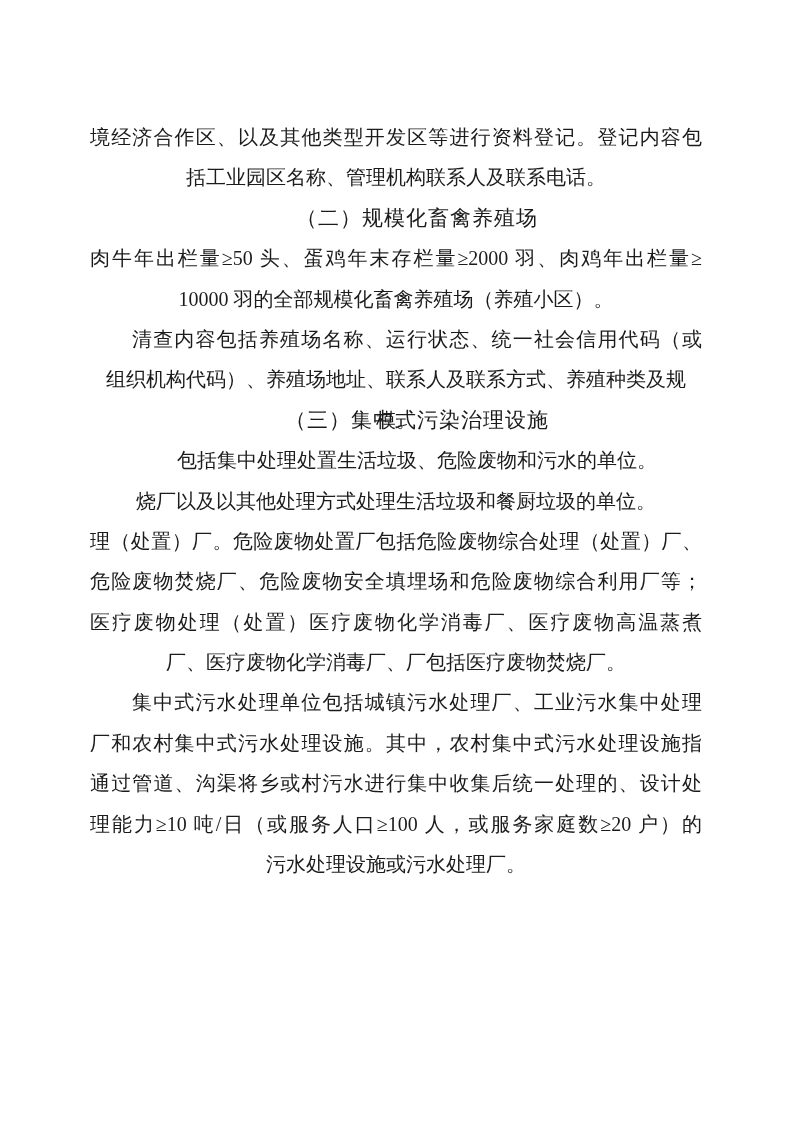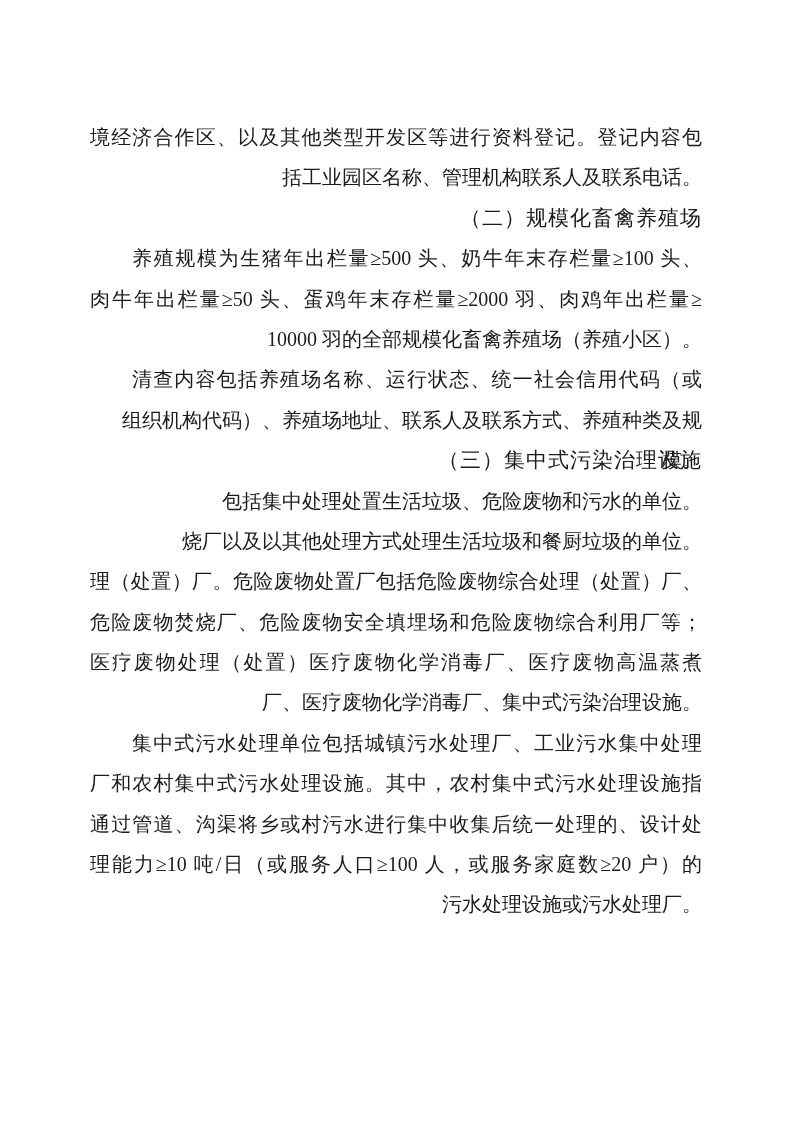--- a/index.html
+++ b/index.html
@@ -17,21 +17,21 @@
   }
   .content {
     position: absolute;
     left: 90px; top: 117px;
     width: 612px;
   }
   .line {
     font-size: 20px;
     line-height: 40.4px;
     height: 40.4px;
-    text-align: right;
+    text-align: center;
     white-space: normal;
   }
   .line.justify {
     text-align: justify;
     text-align-last: justify;
     text-justify: inter-character;
   }
   .line.indent { text-indent: 42px; }
   .line.heading {
     font-weight: normal;
@@ -51,32 +51,31 @@
   }
 </style>
 </head>
 <body>
 
 <div class="page" style="background: rgb(255, 255, 255); color: rgb(27, 27, 27);">
   <main class="content" id="doc-body">
       <div class="line justify">境经济合作区、以及其他类型开发区等进行资料登记。登记内容包</div>
       <div class="line">括工业园区名称、管理机构联系人及联系电话。</div>
       <div class="line heading indent">（二）规模化畜禽养殖场</div>
-      <div class="line justify indent">养殖规模为生猪年出栏量≥500 头、奶牛年末存栏量≥100 头、</div>
       <div class="line justify">肉牛年出栏量≥50 头、蛋鸡年末存栏量≥2000 羽、肉鸡年出栏量≥</div>
       <div class="line">10000 羽的全部规模化畜禽养殖场（养殖小区）。</div>
       <div class="line justify indent">清查内容包括养殖场名称、运行状态、统一社会信用代码（或</div>
       <div class="line">组织机构代码）、养殖场地址、联系人及联系方式、养殖种类及规模。</div>
       <div class="line heading indent">（三）集中式污染治理设施</div>
       <div class="line indent">包括集中处理处置生活垃圾、危险废物和污水的单位。</div>
       <div class="line">烧厂以及以其他处理方式处理生活垃圾和餐厨垃圾的单位。</div>
       <div class="line justify">理（处置）厂。危险废物处置厂包括危险废物综合处理（处置）厂、</div>
       <div class="line justify">危险废物焚烧厂、危险废物安全填埋场和危险废物综合利用厂等；</div>
       <div class="line justify">医疗废物处理（处置）医疗废物化学消毒厂、医疗废物高温蒸煮</div>
-      <div class="line">厂、医疗废物化学消毒厂、集中式污染治理设施。</div>
+      <div class="line">厂、医疗废物化学消毒厂、厂包括医疗废物焚烧厂。</div>
       <div class="line justify indent">集中式污水处理单位包括城镇污水处理厂、工业污水集中处理</div>
       <div class="line justify">厂和农村集中式污水处理设施。其中，农村集中式污水处理设施指</div>
       <div class="line justify">通过管道、沟渠将乡或村污水进行集中收集后统一处理的、设计处</div>
       <div class="line justify">理能力≥10 吨/日（或服务人口≥100 人，或服务家庭数≥20 户）的</div>
       <div class="line">污水处理设施或污水处理厂。</div>
     </main>
   <div class="page-footer">— 5 —</div>
 </div>
 
 </body></html>

